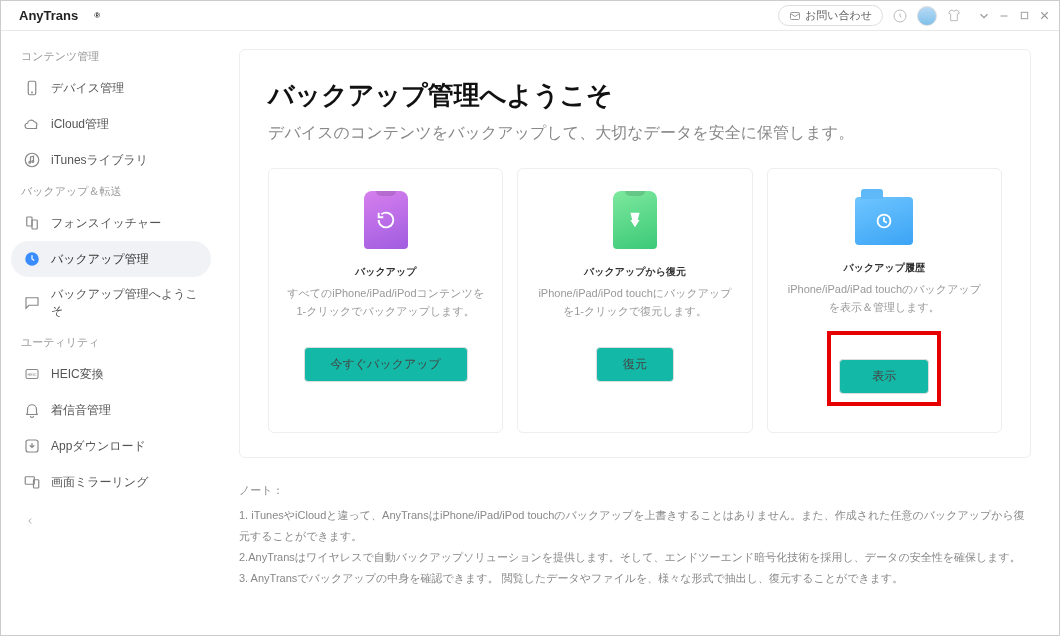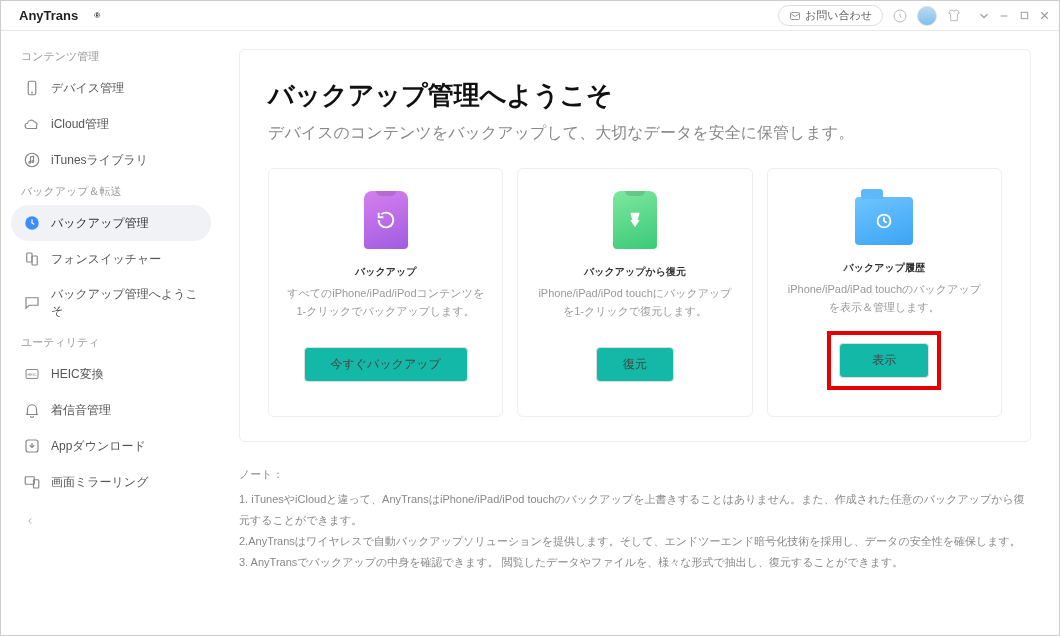--- a/index.html
+++ b/index.html
@@ -38,21 +38,21 @@
 .phone-notch { position: absolute; top: 0; left: 50%; transform: translateX(-50%); width: 20px; height: 5px; background: rgba(0,0,0,0.12); border-radius: 0 0 6px 6px; }
 .card-icon.purple { background: linear-gradient(160deg, #d67fee, #a05ce0); }
 .card-icon.green { background: linear-gradient(160deg, #7de89e, #3bc977); }
 .card-icon.blue { background: linear-gradient(160deg, #6fc5ff, #3ba4f5); width: 58px; height: 48px; border-radius: 4px; margin-top: 6px; }
 .card-icon svg { width: 22px; height: 22px; color: #fff; }
 .folder-tab { position: absolute; top: -8px; left: 6px; width: 22px; height: 10px; background: #5fb8f7; border-radius: 3px 3px 0 0; }
 .card-title { font-size: 10px; font-weight: 700; color: #333; margin-bottom: 6px; }
 .card-desc { font-size: 11px; color: #999; line-height: 1.6; min-height: 36px; }
 .card-btn { margin-top: 26px; border: 1px solid #ddd; background: #14b8a6; border-radius: 4px; padding: 8px 26px; font-size: 12px; color: #444; cursor: pointer; }
 .highlight-box { border: 4px solid #e60000; padding: 8px; margin-top: 14px; }
-.highlight-box .card-btn { margin-top: 0; padding: 8px 32px; }
+.highlight-box .card-btn { margin-top: 16px; padding: 8px 32px; }
 
 .notes { margin-top: 22px; font-size: 11px; color: #888; line-height: 1.9; }
 .notes-title { margin-bottom: 4px; }
 </style>
 </head>
 <body>
 
 <div class="titlebar">
   <div class="titlebar-left">
     <span>AnyTrans</span>
@@ -133,38 +133,38 @@
             <path d="M10 15V8l4-1v7"></path>
             <circle cx="9" cy="15" r="1.2"></circle>
             <circle cx="13" cy="14" r="1.2"></circle>
           </svg>
         </span>
       <span>iTunesライブラリ</span>
     </div>
 
     <div class="sb-section">バックアップ＆転送</div>
 
+    <div class="sb-item">
+      <span class="sb-icon">
+          <svg viewBox="0 0 24 24" fill="none" stroke="currentColor" stroke-width="1.6">
+            <rect x="5" y="4" width="7" height="12" rx="1"></rect>
+            <rect x="12" y="8" width="7" height="12" rx="1"></rect>
+          </svg>
+        </span>
+      <span>フォンスイッチャー</span>
+    </div>
+
     <div class="sb-item active">
       <span class="sb-icon">
           <svg viewBox="0 0 24 24" fill="#3b8cff" stroke="none">
             <circle cx="12" cy="12" r="9"></circle>
             <path d="M12 7v5l3 2" stroke="#fff" stroke-width="1.6" fill="none"></path>
           </svg>
         </span>
       <span>バックアップ管理</span>
-    </div>
-
-    <div class="sb-item">
-      <span class="sb-icon">
-          <svg viewBox="0 0 24 24" fill="none" stroke="currentColor" stroke-width="1.6">
-            <rect x="5" y="4" width="7" height="12" rx="1"></rect>
-            <rect x="12" y="8" width="7" height="12" rx="1"></rect>
-          </svg>
-        </span>
-      <span>フォンスイッチャー</span>
     </div>
 
     <div class="sb-item">
       <span class="sb-icon">
           <svg viewBox="0 0 24 24" fill="none" stroke="currentColor" stroke-width="1.6">
             <path d="M4 5h16v10H8l-4 4z"></path>
           </svg>
         </span>
       <span>バックアップ管理へようこそ</span>
     </div>

